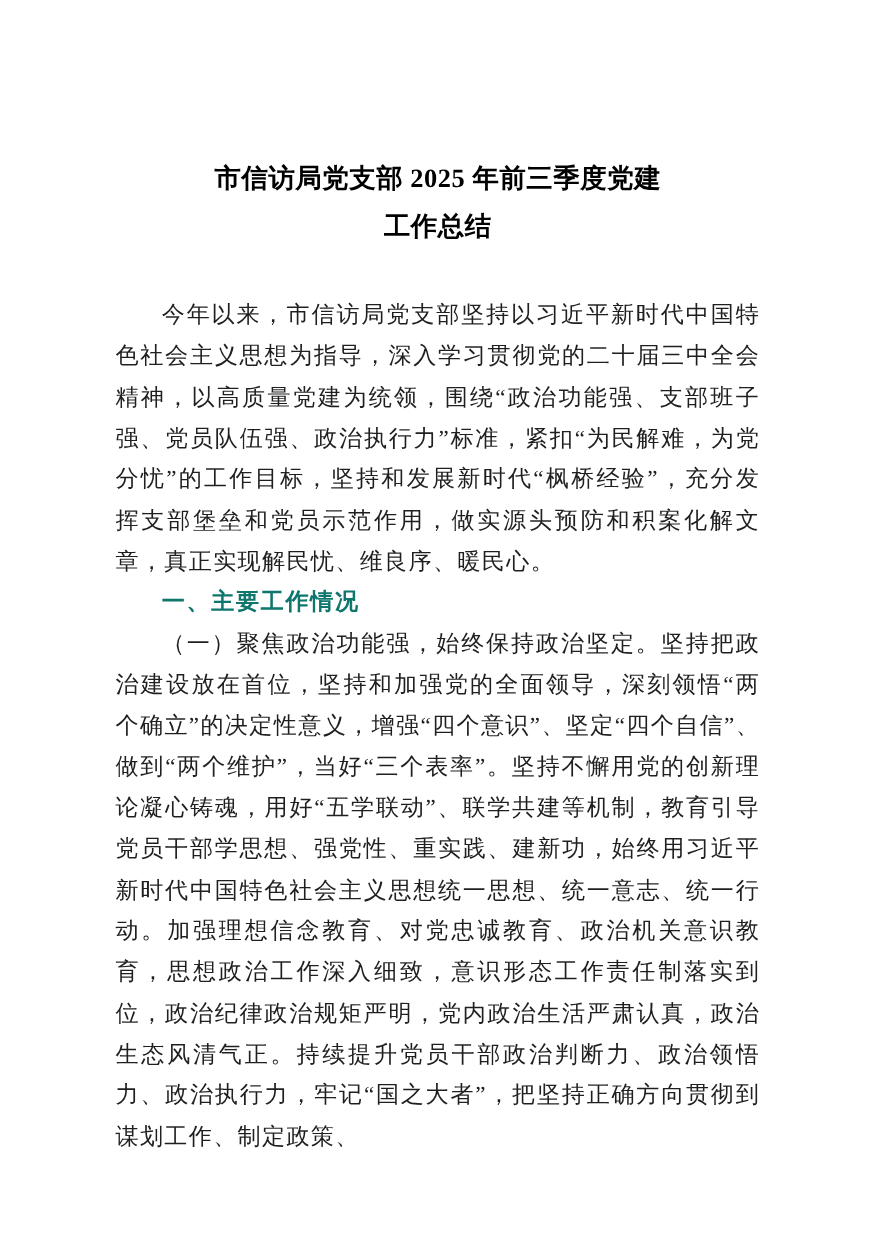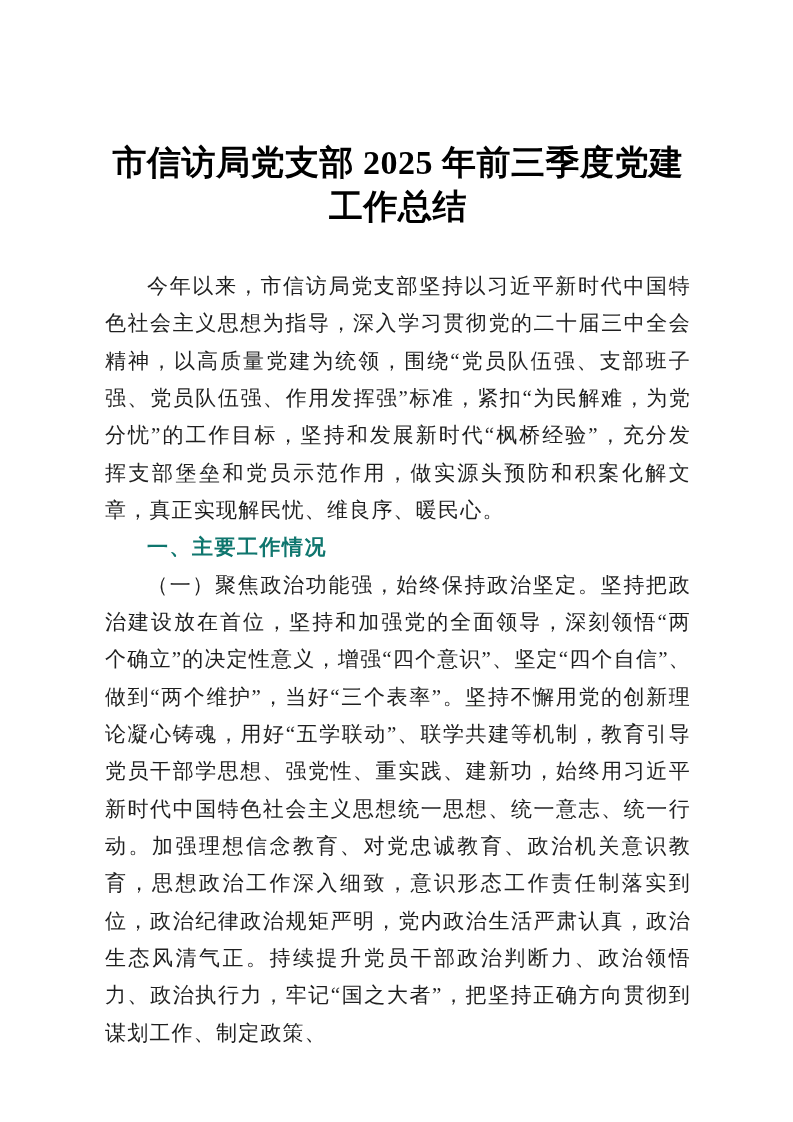--- a/index.html
+++ b/index.html
@@ -20,21 +20,21 @@
 
   .content {
     position: absolute;
     left: 105px;
     top: 0;
     width: 586px;
   }
 
   .doc-title {
     margin-top: 141px;
-    font-size: 34px;
+    font-size: 24px;
     line-height: 44px;
     font-weight: bold;
     text-align: center;
     color: #000000;
     letter-spacing: 0.5px;
     font-family: "Liberation Serif", "DejaVu Serif", serif;
   }
   .doc-title .title-line { display: block; }
 
   .body-text {
@@ -63,21 +63,21 @@
 <div class="page">
   <div class="content">
 
     <h1 class="doc-title">
       <span class="title-line">市信访局党支部 2025 年前三季度党建</span>
       <span class="title-line">工作总结</span>
     </h1>
 
     <div class="body-text">
 
-      <p class="para">今年以来，市信访局党支部坚持以习近平新时代中国特色社会主义思想为指导，深入学习贯彻党的二十届三中全会精神，以高质量党建为统领，围绕“党员队伍强、支部班子强、党员队伍强、作用发挥强”标准，紧扣“为民解难，为党分忧”的工作目标，坚持和发展新时代“枫桥经验”，充分发挥支部堡垒和党员示范作用，做实源头预防和积案化解文章，真正实现解民忧、维良序、暖民心。</p>
+      <p class="para">今年以来，市信访局党支部坚持以习近平新时代中国特色社会主义思想为指导，深入学习贯彻党的二十届三中全会精神，以高质量党建为统领，围绕“政治功能强、支部班子强、党员队伍强、政治执行力”标准，紧扣“为民解难，为党分忧”的工作目标，坚持和发展新时代“枫桥经验”，充分发挥支部堡垒和党员示范作用，做实源头预防和积案化解文章，真正实现解民忧、维良序、暖民心。</p>
 
       <p class="para section-heading">一、主要工作情况</p>
 
       <p class="para">（一）聚焦政治功能强，始终保持政治坚定。坚持把政治建设放在首位，坚持和加强党的全面领导，深刻领悟“两个确立”的决定性意义，增强“四个意识”、坚定“四个自信”、做到“两个维护”，当好“三个表率”。坚持不懈用党的创新理论凝心铸魂，用好“五学联动”、联学共建等机制，教育引导党员干部学思想、强党性、重实践、建新功，始终用习近平新时代中国特色社会主义思想统一思想、统一意志、统一行动。加强理想信念教育、对党忠诚教育、政治机关意识教育，思想政治工作深入细致，意识形态工作责任制落实到位，政治纪律政治规矩严明，党内政治生活严肃认真，政治生态风清气正。持续提升党员干部政治判断力、政治领悟力、政治执行力，牢记“国之大者”，把坚持正确方向贯彻到谋划工作、制定政策、</p>
 
     </div>
   </div>
 </div>
 
 </body></html>

